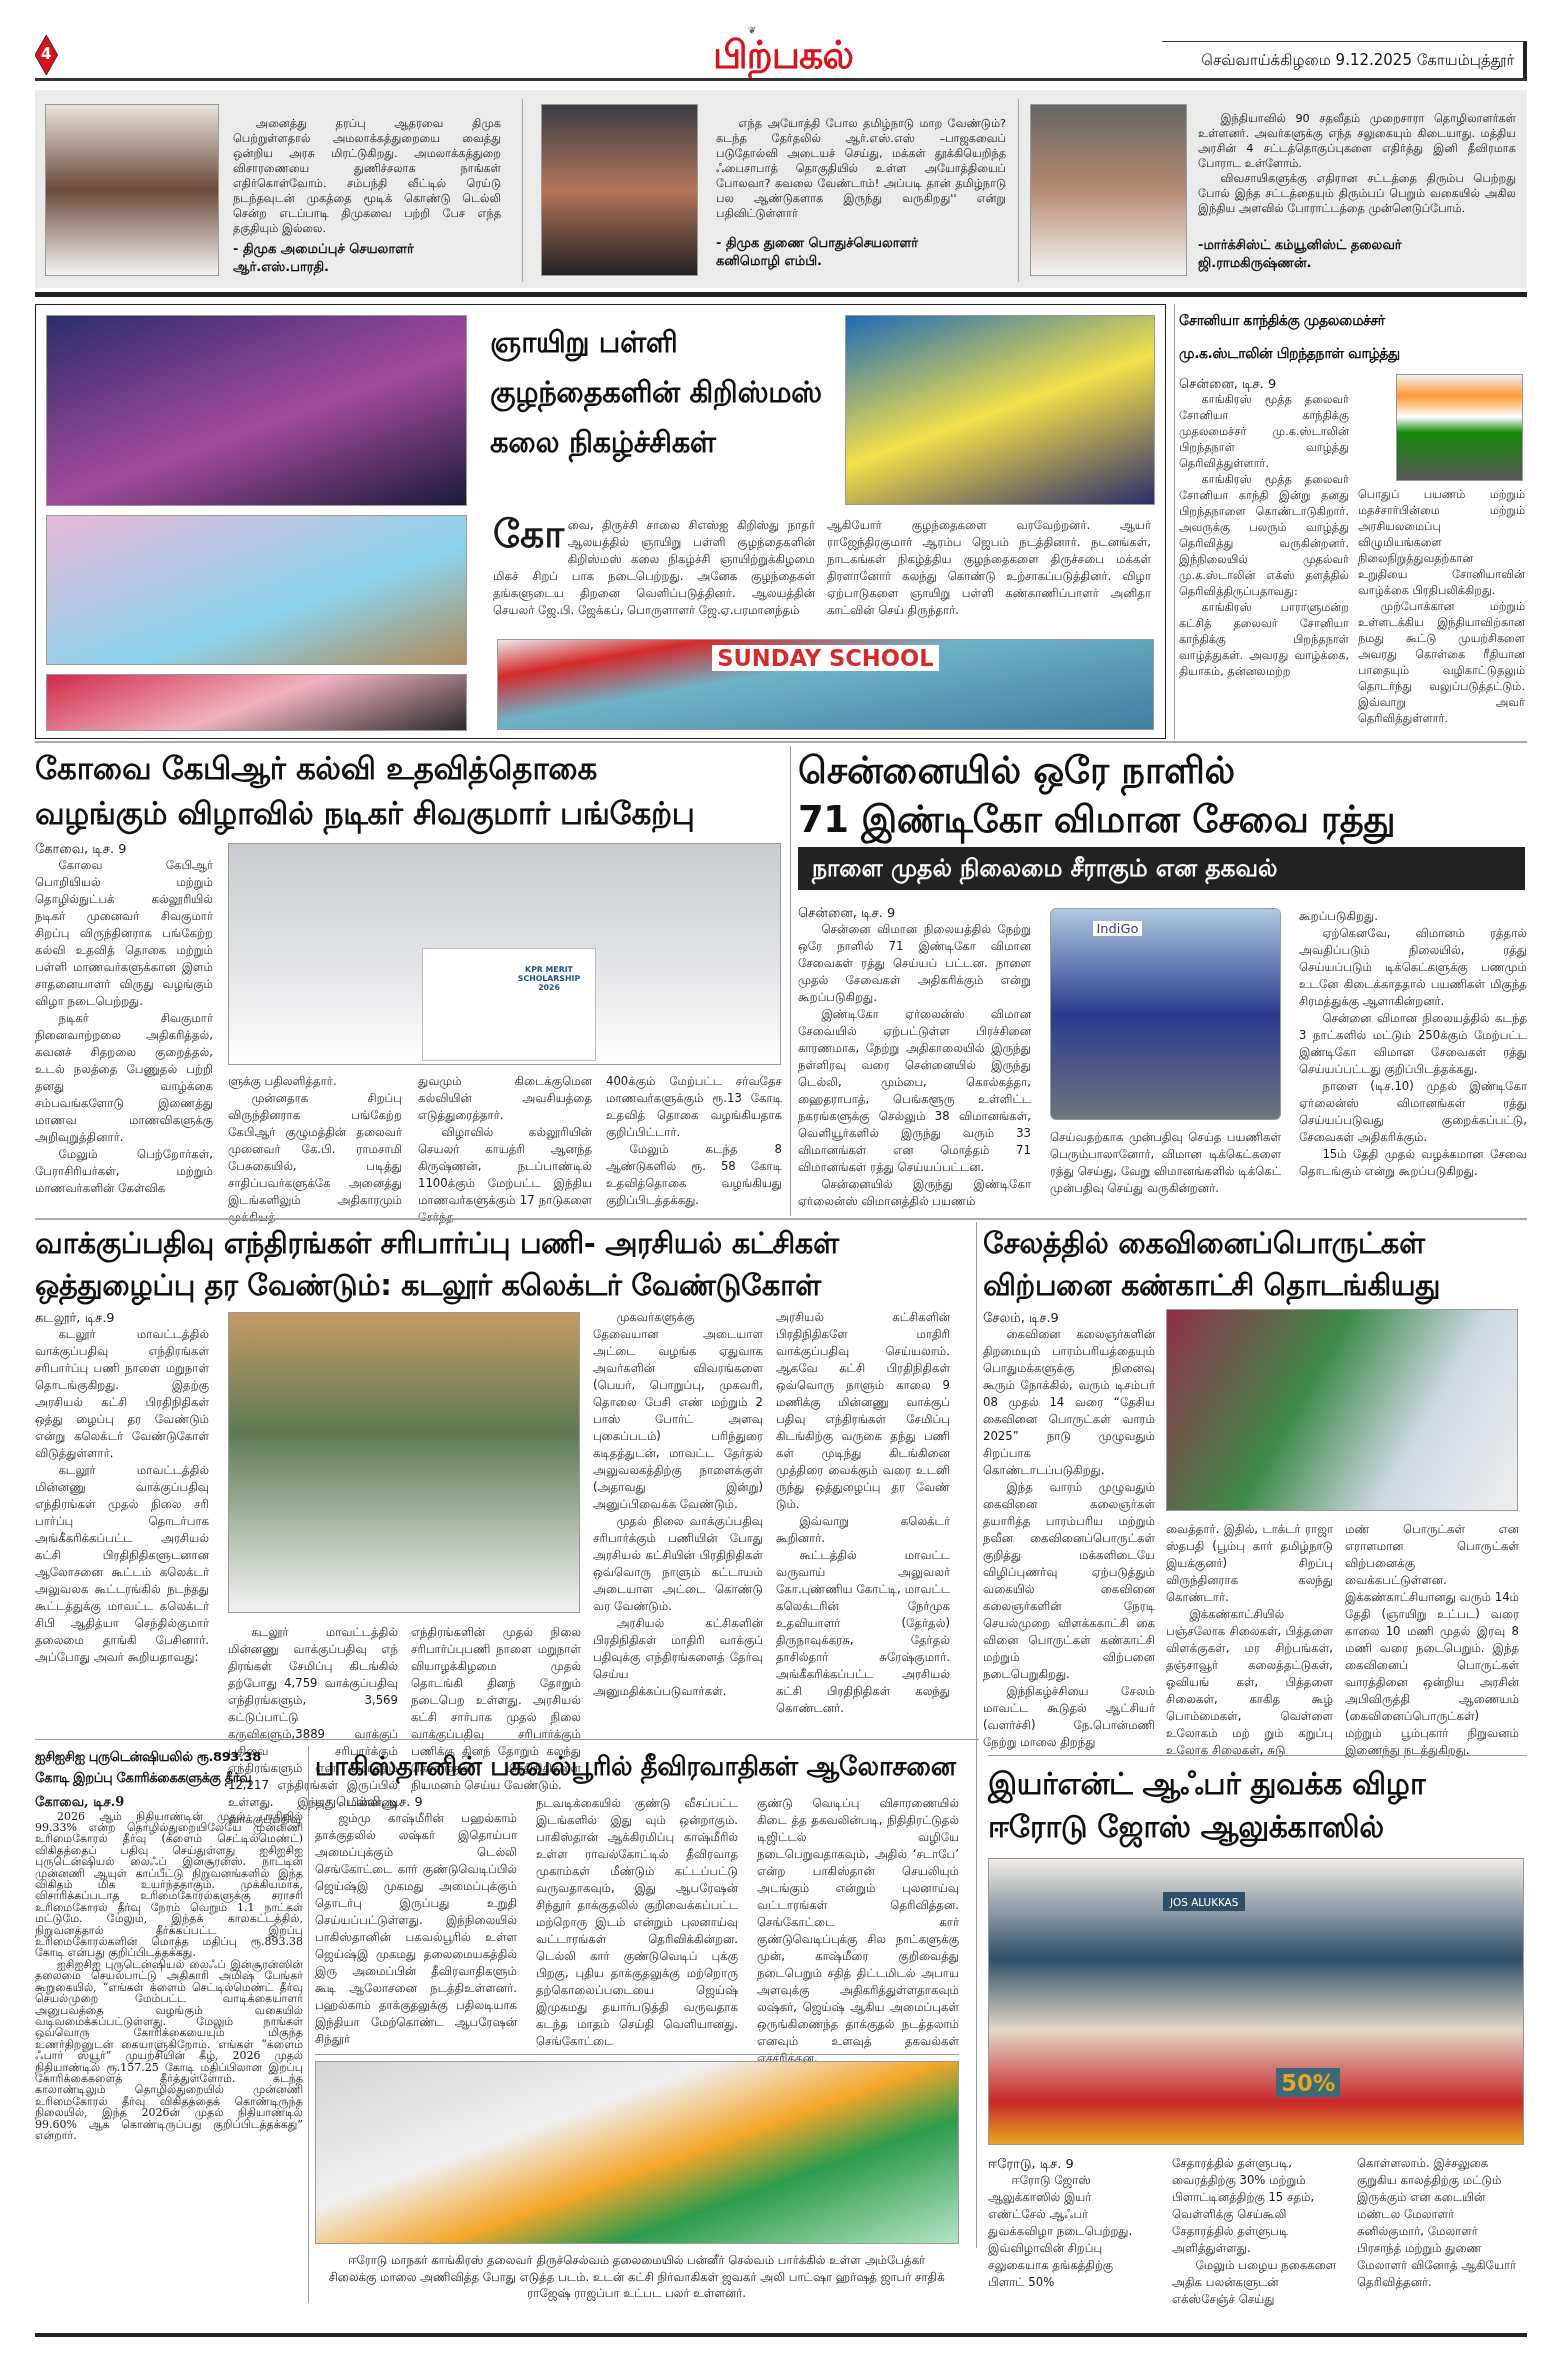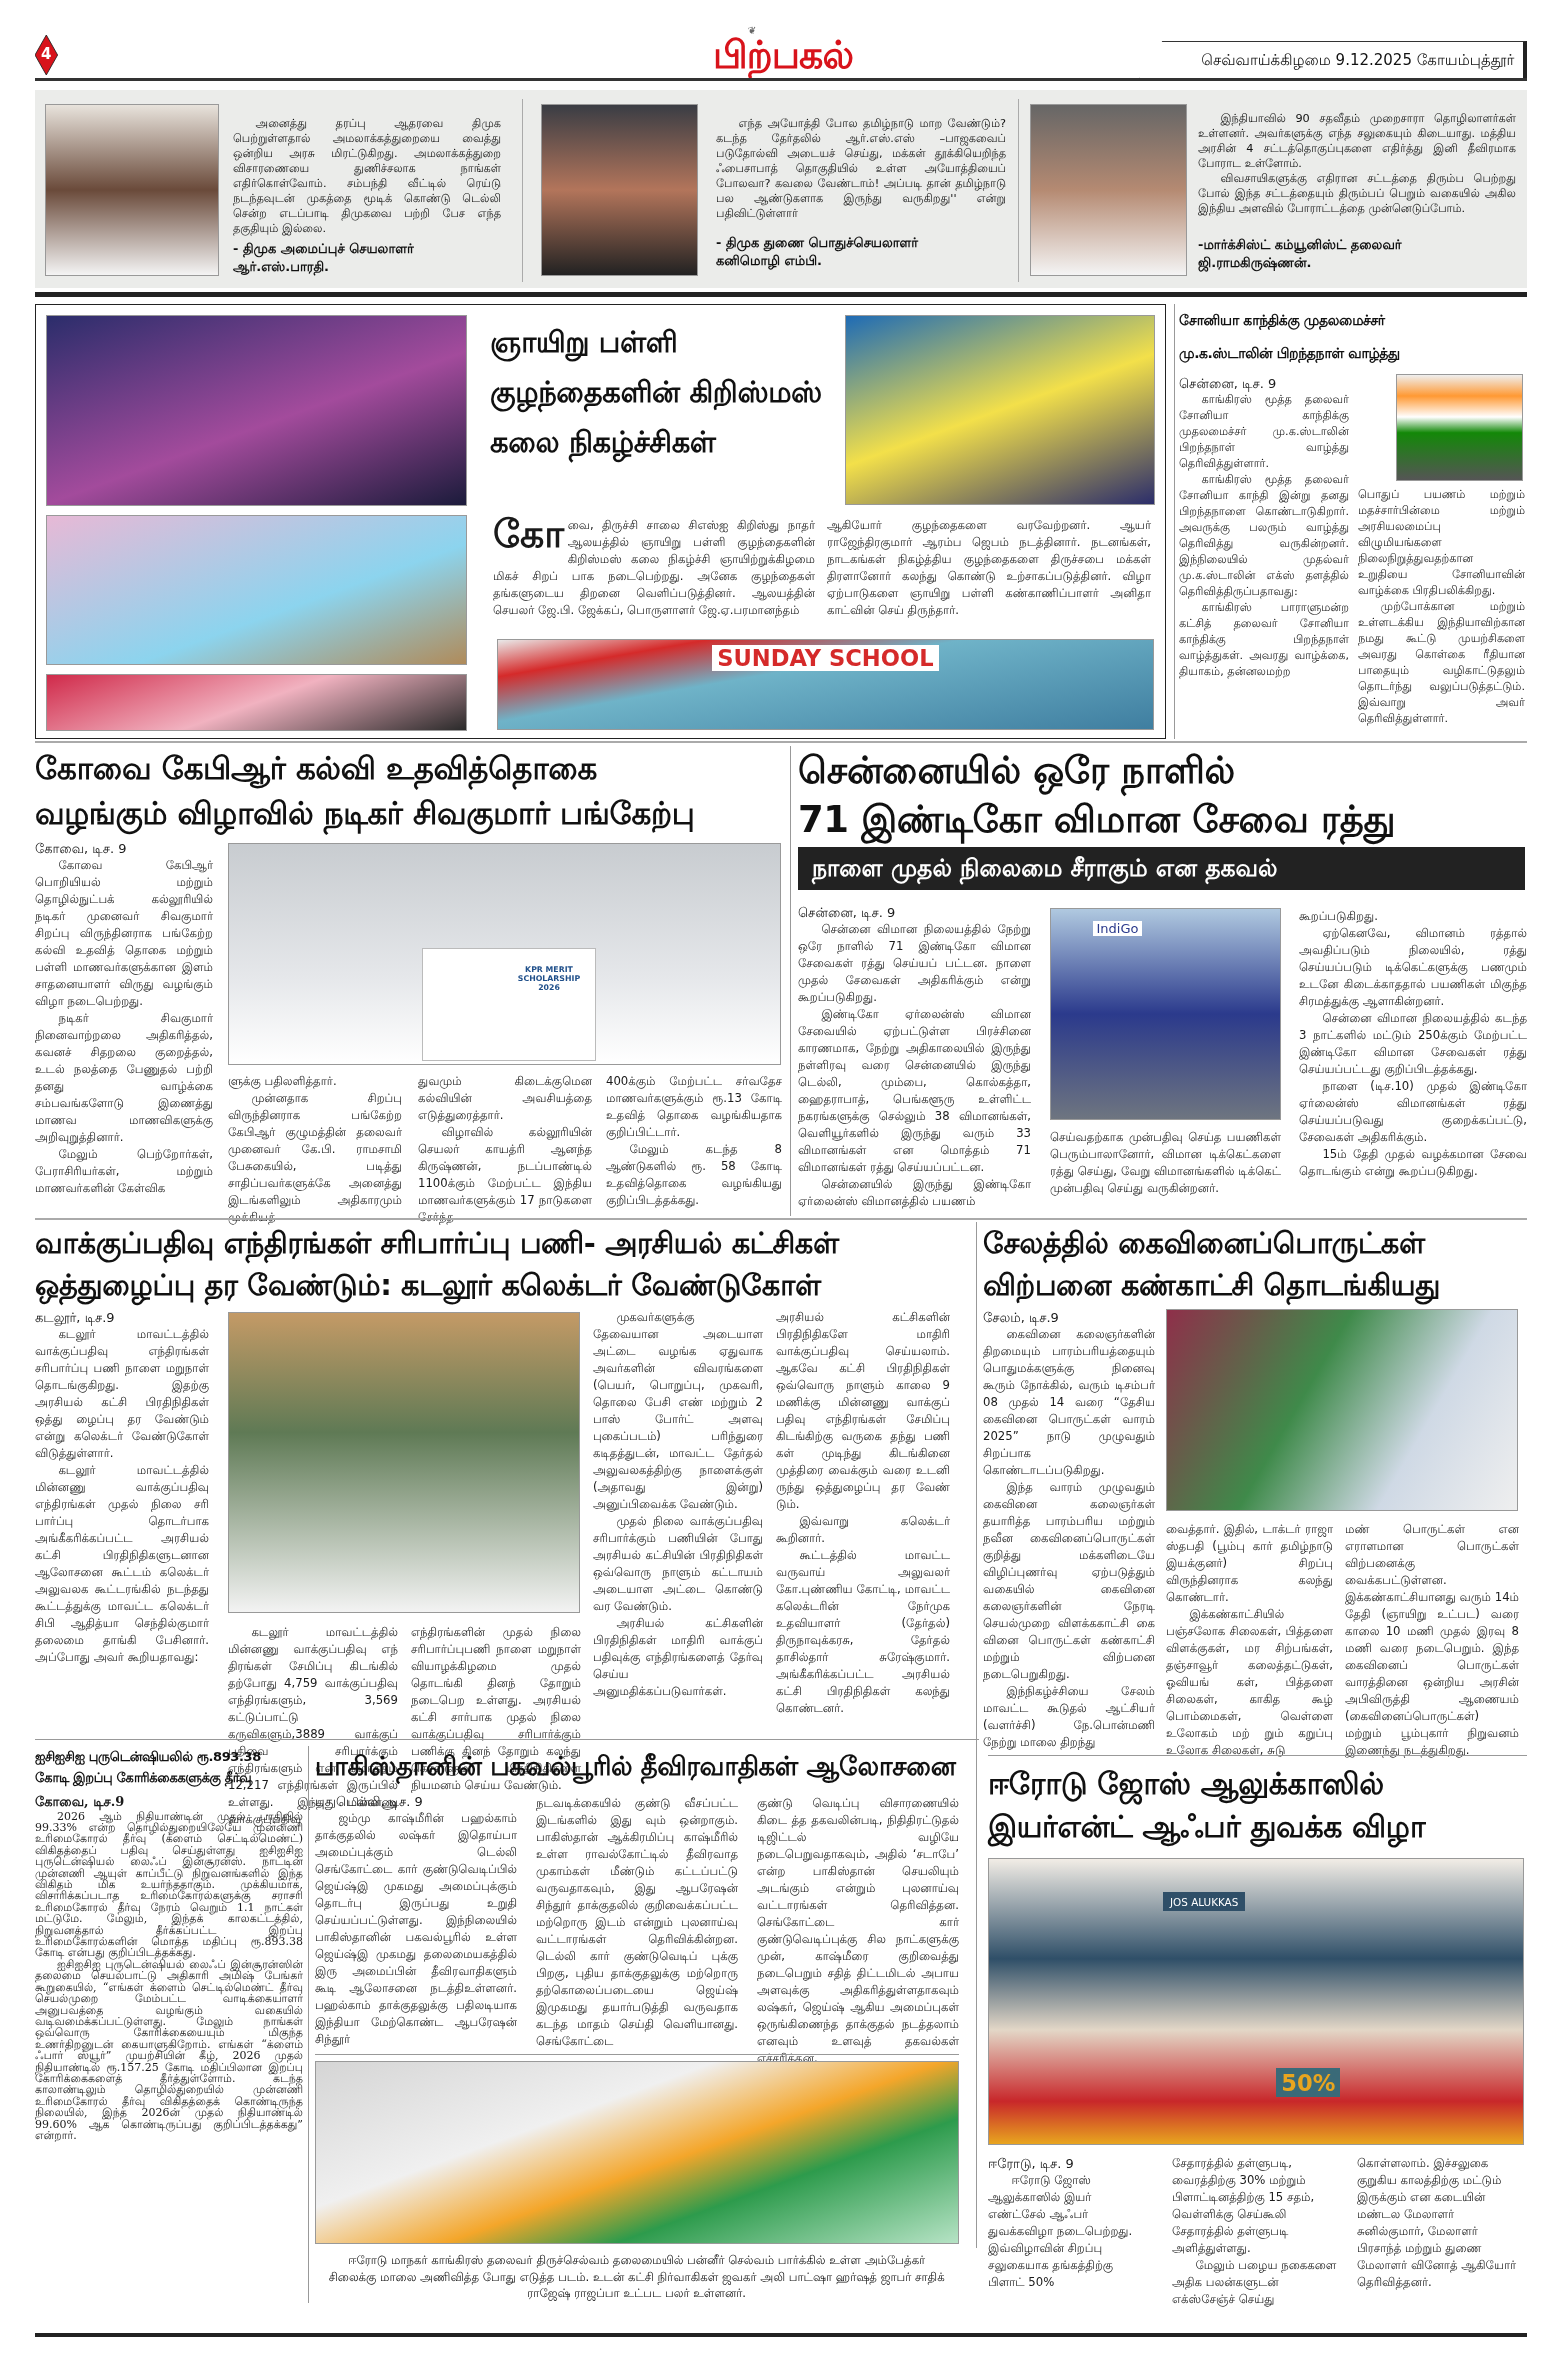--- a/index.html
+++ b/index.html
@@ -34,21 +34,21 @@
   #ss-box { left: 35px; top: 304px; width: 1131px; height: 435px; border: 1.3px solid #222; }
   .photo-a { background: linear-gradient(160deg, #2b2d6b, #a34b9c 55%, #1b1b3b); }
   .photo-b { background: linear-gradient(160deg, #e7b9d6, #8cd4ee 60%, #b08b5a); }
   .photo-c { background: linear-gradient(160deg, #d02a4a, #f1b2c0 50%, #2a2a2a); }
   .photo-d { background: linear-gradient(160deg, #1e6bb5, #f3e04a 50%, #2b2d6b); }
   .photo-e { background: linear-gradient(170deg, #e9e9e9 0%, #d52a2a 18%, #6fb3c8 40%, #3f7ea0 100%); }
   .dropcap { float: left; font-size: 38px; line-height: 35px; font-weight: bold; margin-right: 3.5px; }
 
   
   .photo-kpr { background: linear-gradient(180deg, #c8ccd0 0%, #e5e7ea 60%, #ffffff 100%); }
-  .photo-indigo { background: linear-gradient(180deg, #b0c9e0 0%, #2b3a8c 50%, #6e7580 100%); }
+  .photo-indigo { background: linear-gradient(180deg, #b0c9e0 0%, #2b3a8c 50%, #6e7580 100%); border-radius: 6px; }
   .photo-meet { background: linear-gradient(180deg, #c49a66 0%, #5f7a55 40%, #f3f3f3 100%); }
   .photo-craft { background: linear-gradient(120deg, #8f2f4a 0%, #3f8a4a 40%, #cfd9e5 70%, #efefef 100%); }
   .photo-jos { background: linear-gradient(180deg, #f2ede6 0%, #2f4f68 35%, #e3d7c7 60%, #c8272a 85%, #e8a51f 100%); }
   .photo-cong { background: linear-gradient(160deg, #d5d5d5 0%, #f0f0f0 35%, #f4a62a 55%, #2d9b4c 70%, #b6e3c5 100%); }
   .photo-sonia { background: linear-gradient(180deg, #efefef 0%, #ff9933 20%, #ffffff 40%, #138808 55%, #555 100%); }
   .photo-p1 { background: linear-gradient(180deg, #e8e3dc, #6a4a3a 50%, #f4f4f4); }
   .photo-p2 { background: linear-gradient(180deg, #3a3d44, #b3755b 50%, #222); }
   .photo-p3 { background: linear-gradient(180deg, #666, #b58a72 50%, #f4f4f4); }
 
   .subbar { background: #222; color: #fff; font-weight: bold; font-size: 23.5px; padding: 7px 14px; }
@@ -284,22 +284,22 @@
   <div class="abs txt" style="left:442px;top:49px;width:202px;">
       <div>குண்டு வெடிப்பு விசாரணையில் கிடை த்த தகவலின்படி, நிதிதிரட்டுதல் டிஜிட்டல் வழியே நடைபெறுவதாகவும், அதில் ‘சடாபே’ என்ற பாகிஸ்தான் செயலியும் அடங்கும் என்றும் புலனாய்வு வட்டாரங்கள் தெரிவித்தன. செங்கோட்டை கார் குண்டுவெடிப்புக்கு சில நாட்களுக்கு முன், காஷ்மீரை குறிவைத்து நடைபெறும் சதித் திட்டமிடல் அபாய அளவுக்கு அதிகரித்துள்ளதாகவும் லஷ்கர், ஜெய்ஷ் ஆகிய அமைப்புகள் ஒருங்கிணைந்த தாக்குதல் நடத்தலாம் எனவும் உளவுத் தகவல்கள் எச்சரித்தன.</div>
     </div>
   <div class="abs" style="left:0;top:308px;width:644px;height:0.9px;background:#999;"></div>
   <div class="abs photo photo-cong" style="left:0;top:315px;width:644px;height:183px;"></div>
   <div class="abs" style="left:8.7px;top:506px;width:626px;font-size:11.7px;line-height:16.5px;text-align:center;">ஈரோடு மாநகர் காங்கிரஸ் தலைவர் திருச்செல்வம் தலைமையில் பன்னீர் செல்வம் பார்க்கில் உள்ள அம்பேத்கர் சிலைக்கு மாலை அணிவித்த போது எடுத்த படம். உடன் கட்சி நிர்வாகிகள் ஜவகர் அலி பாட்ஷா ஹர்ஷத் ஜாபர் சாதிக் ராஜேஷ் ராஜப்பா உட்பட பலர் உள்ளனர்.</div>
 </div>
 
 <div class="abs" style="left:988px;top:1762px;width:539px;height:565px;">
   <div class="hl" style="font-size:30px;line-height:43px;">
-    <div>ஈரோடு ஜோஸ் ஆலுக்காஸில்</div>
-      <div>இயர்என்ட் ஆஃபர் துவக்க விழா</div>
+    <div>இயர்என்ட் ஆஃபர் துவக்க விழா</div>
+      <div>ஈரோடு ஜோஸ் ஆலுக்காஸில்</div>
   </div>
   <div class="abs photo photo-jos" style="left:0;top:96px;width:536px;height:287px;">
     <span style="position:absolute;left:174px;top:33px;background:#2f4f68;color:#fff;font-size:10.4px;padding:3.5px 7px;">JOS ALUKKAS</span>
     <span style="position:absolute;left:287px;top:209px;color:#e8a51f;font-weight:bold;font-size:22.6px;background:#3a6a78;padding:1.7px 5.2px;">50%</span>
   </div>
   <div class="abs txt" style="left:0;top:393px;width:162px;text-align:left;">
     <div class="dateline">ஈரோடு, டிச. 9</div>
     <p>ஈரோடு ஜோஸ் ஆலுக்காஸில் இயர் எண்ட்சேல் ஆஃபர் துவக்கவிழா நடைபெற்றது. இவ்விழாவின் சிறப்பு சலுகையாக தங்கத்திற்கு பிளாட் 50%</p>
   </div>
   <div class="abs txt" style="left:184px;top:393px;width:165px;text-align:left;">

